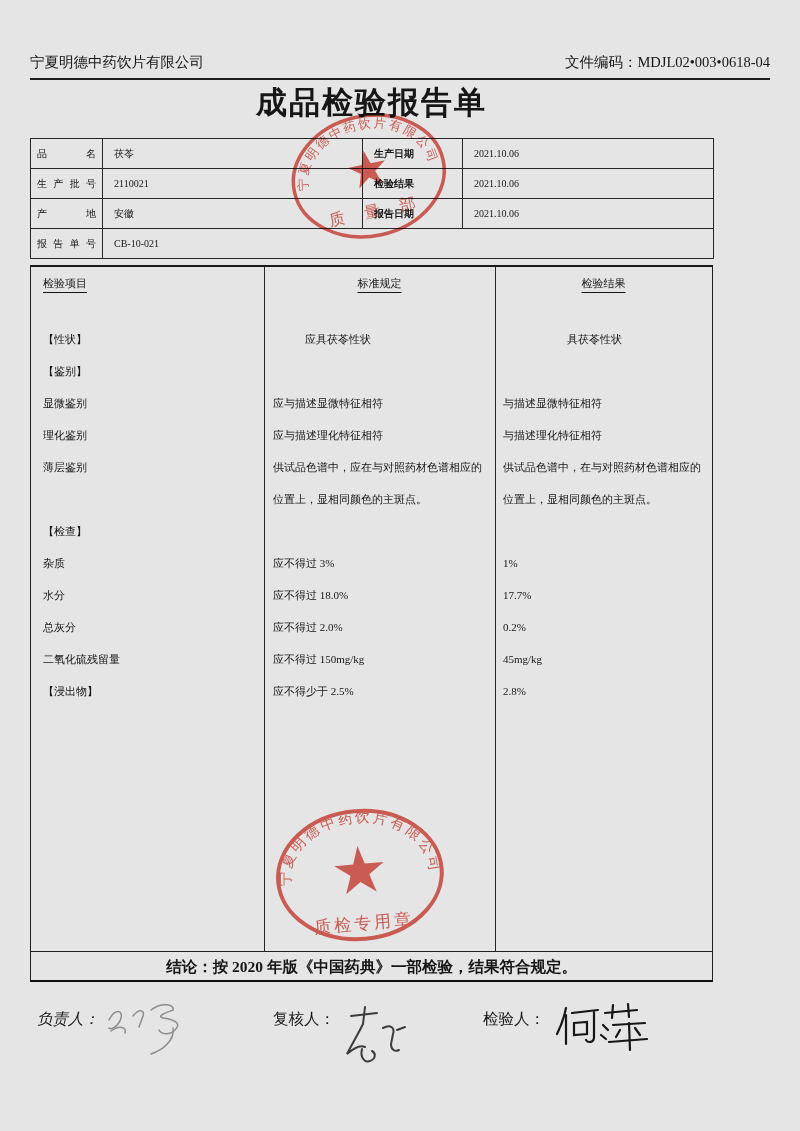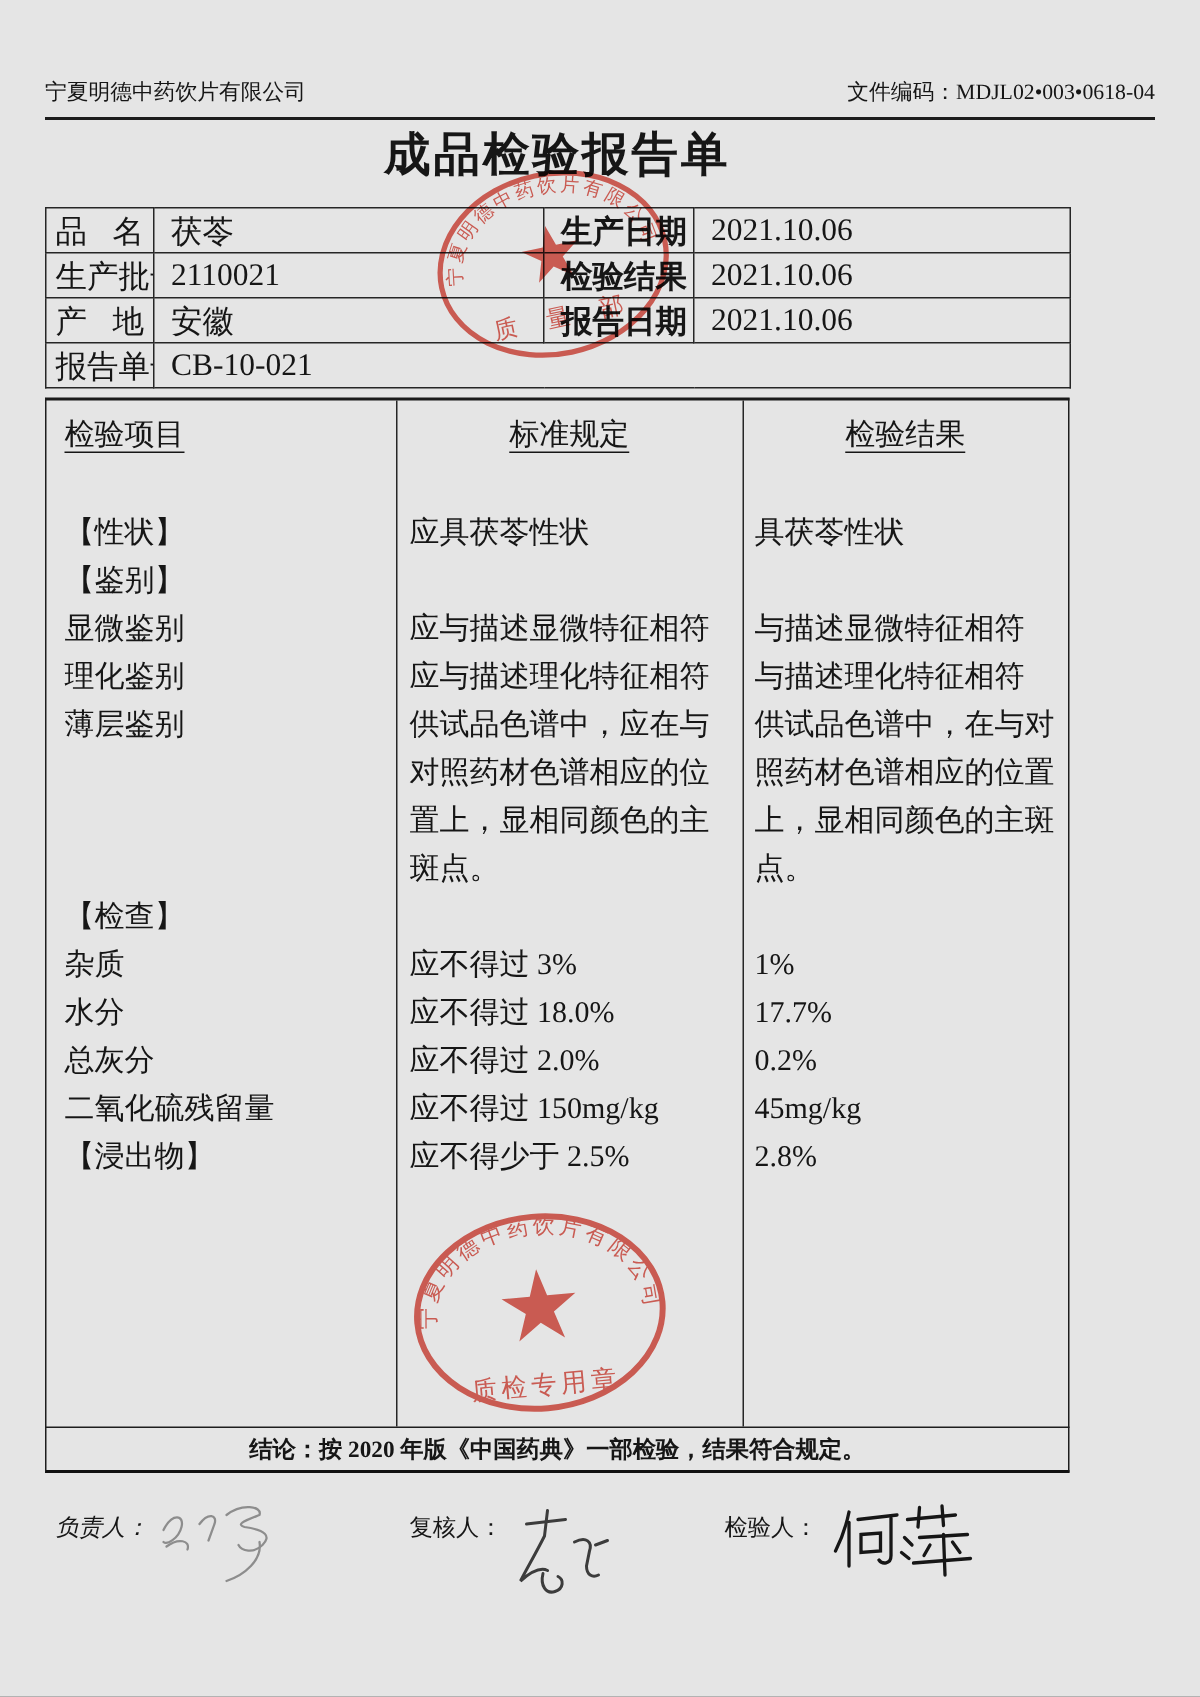--- a/index.html
+++ b/index.html
@@ -13,42 +13,42 @@
     border-bottom:2px solid #1d1d1d;display:flex;justify-content:space-between;
     font-size:14.5px;line-height:20px;
   }
   .doc-title{
     position:absolute;left:30px;top:82px;width:683px;text-align:center;
     font-size:31px;font-weight:bold;letter-spacing:2px;
   }
   
   .info-table{
     position:absolute;left:30px;top:138px;width:683px;
-    border-collapse:collapse;table-layout:fixed;font-size:21px;
+    border-collapse:collapse;table-layout:fixed;font-size:10px;
     border:1.5px solid #1e1e1e;
   }
   .info-table td{border:1px solid #262626;height:29px;padding:0;overflow:hidden;white-space:nowrap;}
   .info-table td.lbl{padding:0 6px;text-align:justify;text-align-last:justify;}
   .info-table td.dlbl{padding-left:11px;font-weight:bold;}
   .info-table td.val{padding-left:11px;}
   
   .main-table{
     position:absolute;left:30px;top:265px;width:683px;height:687px;
     border:1.5px solid #1e1e1e;border-top:2px solid #1a1a1a;box-sizing:border-box;
-    font-size:20px;
+    font-size:11px;
   }
   .main-table .vline{position:absolute;top:0;bottom:0;width:1px;background:#262626;}
   .vline.v1{left:233px;}
   .vline.v2{left:464px;}
   .inspection-header{display:grid;grid-template-columns:233px 231px 217px;padding-top:9px;height:31px;}
   .inspection-header .hc{text-align:center;}
   .inspection-header .h1{padding-left:12px;text-align:left;}
   .inspection-header span{text-decoration:underline;text-underline-offset:5px;text-decoration-thickness:1px;}
   .irow{display:grid;grid-template-columns:233px 231px 217px;line-height:32px;}
-  .irows > .irow:first-child{margin-top:32px;}
+  .irows > .irow:first-child{margin-top:16px;gap:32px;}
   .irow .c1{padding-left:12px;}
   .irow .c2{padding:0 8px 0 9px;}
   .irow .c3{padding:0 6px 0 8px;}
   
   .conclusion{
     position:absolute;left:30px;top:952px;width:683px;height:30px;box-sizing:border-box;
     border-left:1.5px solid #1e1e1e;border-right:1.5px solid #1e1e1e;border-bottom:2.5px solid #111;
     text-align:center;line-height:29px;font-weight:bold;font-size:15.5px;
   }
   

